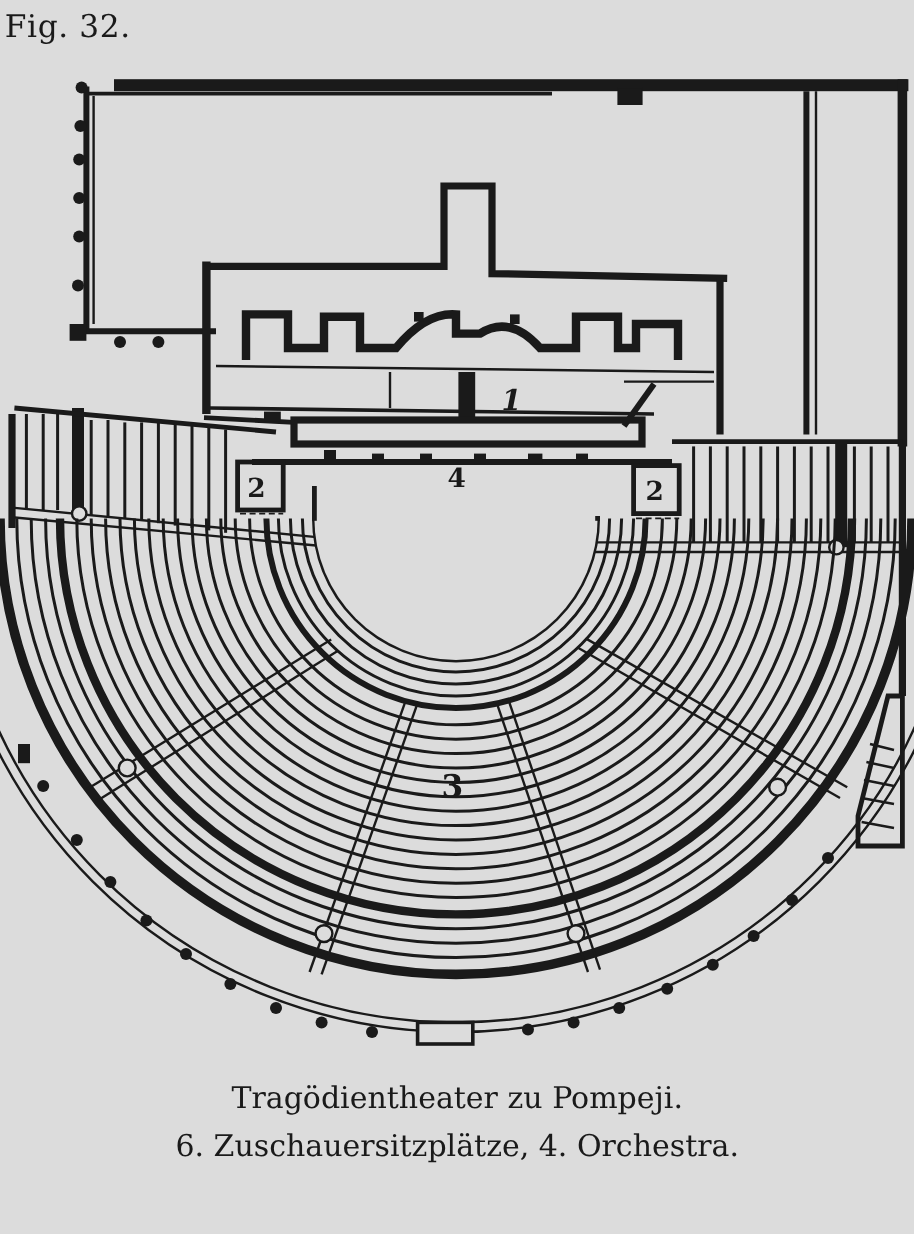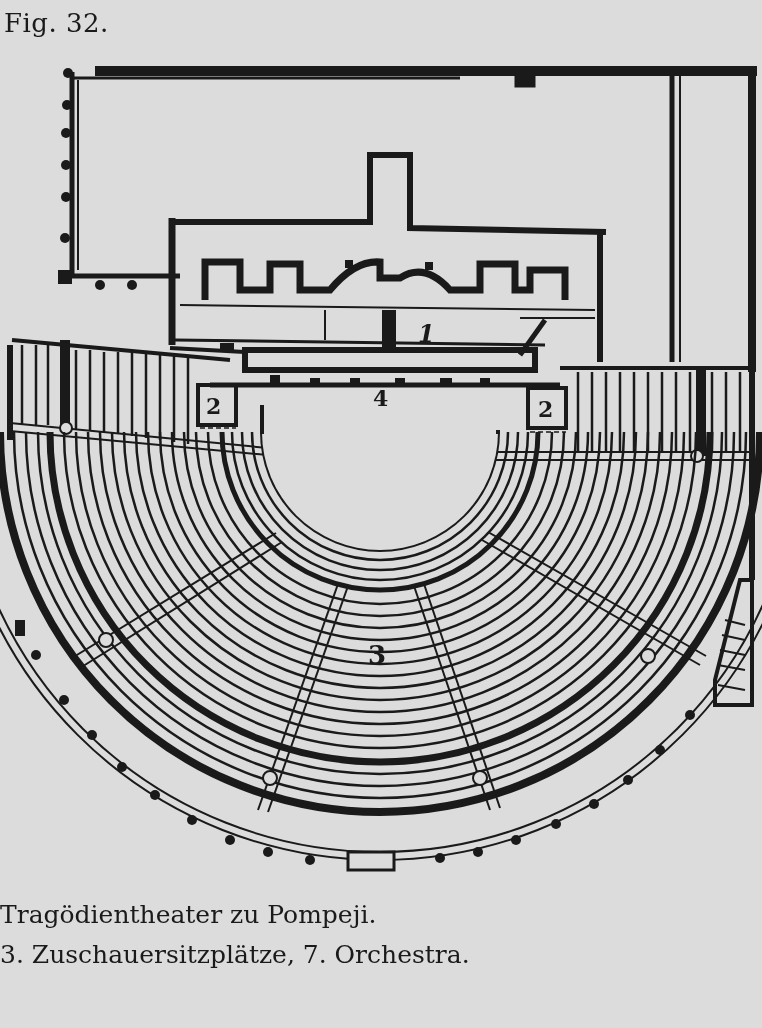--- a/index.html
+++ b/index.html
@@ -11,21 +11,21 @@
     position: relative;
     overflow: hidden;
   }
   .fig-title {
     position: absolute; top: 8px; left: 4px; width: 762px;
     text-align: left; font-size: 26px; letter-spacing: 0.5px;
   }
   .plan { position: absolute; left: 0; top: 0; }
   .caption {
     position: absolute; top: 895px; left: 0; width: 762px;
-    text-align: left; font-size: 25px; line-height: 40px;
+    text-align: center; font-size: 25px; line-height: 40px;
   }
   .caption div { white-space: nowrap; }
   .lbl { font-family: "DejaVu Serif", "Liberation Serif", serif; font-weight: bold; fill: #1a1a1a; }
 </style>
 </head>
 <body>
 
 <div class="fig-title">Fig. 32.</div>
 
 <svg class="plan" width="762" height="890" viewBox="0 0 762 890" xmlns="http://www.w3.org/2000/svg">
@@ -243,14 +243,14 @@
 
   <text class="lbl" x="418" y="342" font-size="24" font-style="italic">1</text>
   <text class="lbl" x="206" y="414" font-size="22">2</text>
   <text class="lbl" x="538" y="417" font-size="22">2</text>
   <text class="lbl" x="368" y="664" font-size="26">3</text>
   <text class="lbl" x="373" y="406" font-size="22">4</text>
 </svg>
 
 <div class="caption">
   <div>Tragödientheater zu Pompeji.</div>
-  <div>3. Zuschauersitzplätze, 7. Orchestra.</div>
+  <div>6. Zuschauersitzplätze, 4. Orchestra.</div>
 </div>
 
 </body></html>

